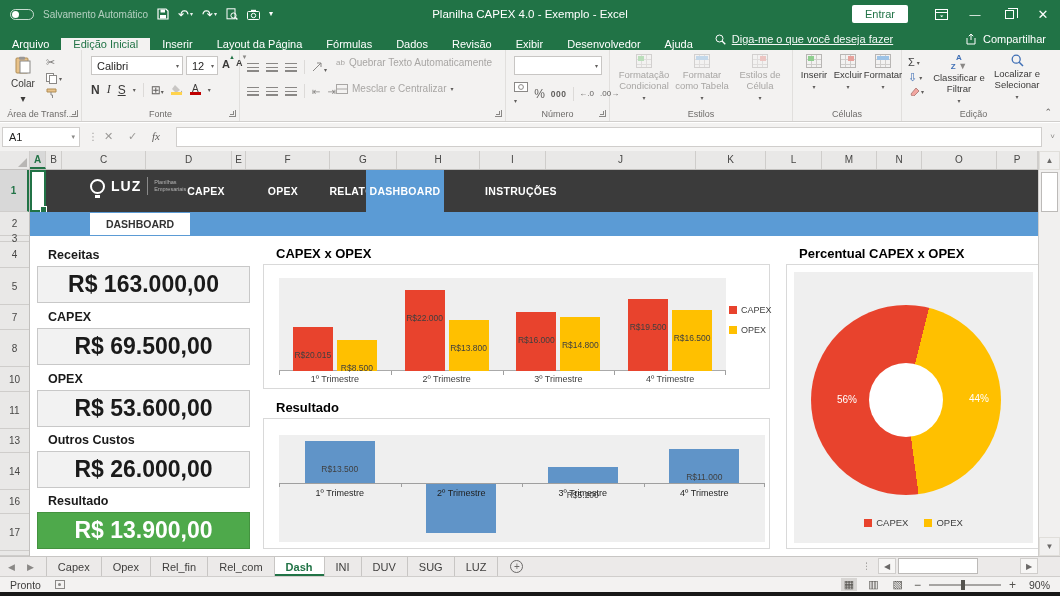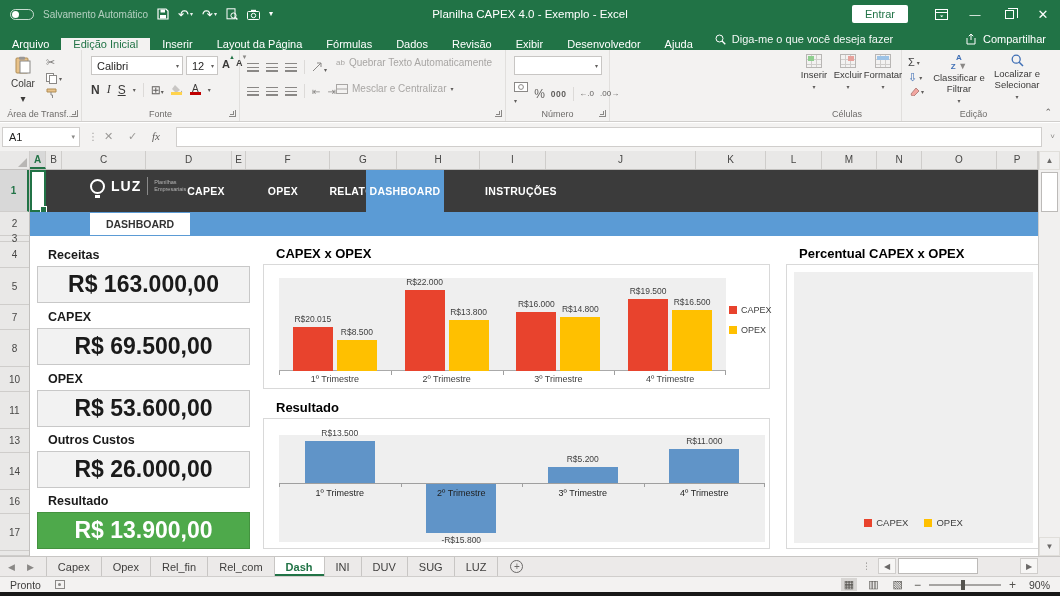--- a/index.html
+++ b/index.html
@@ -19,21 +19,21 @@
   .tb-right { margin-left:auto; display:flex; align-items:center; height:100%; }
   .signin-btn { background:#fff; color:#217346; font-size:11px; padding:3px 13px; border-radius:2px; margin-right:16px; }
   .win-btn { width:34px; height:100%; display:flex; align-items:center; justify-content:center; font-size:11px; color:#fff; }
   .restore-ic { width:9px; height:9px; border:1px solid #fff; position:relative; }
   .restore-ic::before { content:""; position:absolute; left:2px; top:-3px; width:9px; height:9px; border:1px solid #fff; border-left:none; border-bottom:none; }
 
   
   .menubar { position:absolute; top:28px; left:0; right:0; height:22px; background:#217346; display:flex; align-items:stretch; color:#fff; }
   .menu-tab { font-size:11px; padding:0 12px; display:flex; align-items:center; white-space:nowrap; }
   .menu-tab.active { background:#f3f2f1; color:#217346; }
-  .tellme { display:flex; align-items:center; gap:6px; font-size:11px; color:rgba(255,255,255,.95); padding:0 10px; }
+  .tellme { display:flex; align-items:center; gap:6px; font-size:11px; color:rgba(255,255,255,.95); padding:0 10px;text-decoration:underline; }
   .share { margin-left:auto; display:flex; align-items:center; gap:6px; font-size:11px; padding-right:14px; }
 
   
   .ribbon { position:absolute; top:50px; left:0; right:0; height:72px; background:#f3f2f1; border-bottom:1px solid #d0cecc; }
   .rgroup { position:absolute; top:0; height:71px; border-right:1px solid #e1dfdd; }
   .rgroup-label { position:absolute; bottom:2px; left:0; right:0; text-align:center; font-size:9px; color:#6e6c6a; white-space:nowrap; overflow:hidden; }
   .launcher { position:absolute; right:3px; bottom:4px; width:7px; height:7px; border-right:1px solid #8a8886; border-bottom:1px solid #8a8886; }
   .launcher::after { content:""; position:absolute; right:1px; bottom:1px; width:3px; height:3px; border-right:1px solid #8a8886; border-bottom:1px solid #8a8886; }
   .caret { font-size:6px; color:#605e5c; }
   .rb-txt { color:#3b3a39; } .rb-dis { color:#a8a6a4 !important; }
@@ -119,21 +119,21 @@
   
   .kpi-label { position:absolute; left:18px; font-size:12.5px; font-weight:700; color:#1a1a1a; }
   .kpi-box { position:absolute; left:7px; width:213px; height:37px; background:#f2f2f2; border:1px solid #c8c8c8; display:flex; align-items:center; justify-content:center; font-size:23px; font-weight:700; color:#1a1a1a; }
   .kpi-box.hl { background:#4ea94b; border-color:#43923f; color:#fff; }
 
   
   .chart-title { position:absolute; font-size:13px; font-weight:700; color:#000; }
   .chart-box { position:absolute; background:#fff; border:1px solid #d9d9d9; }
   .plot { position:absolute; background:#efefef; overflow:visible; }
   .bar { position:absolute; }
-  .bar-label { position:absolute; font-size:8.5px; color:#3f3f3f; text-align:center; white-space:nowrap; }
+  .bar-label { position:absolute; font-size:8.5px; color:#3f3f3f; text-align:center; white-space:nowrap;margin-top:36px; }
   .cat-label { position:absolute; font-size:9px; color:#404040; text-align:center; }
   .axisline { position:absolute; background:#9f9f9f; }
   .tick { position:absolute; width:1px; height:4px; background:#9f9f9f; }
   .legend-item { position:absolute; display:flex; align-items:center; gap:4px; font-size:9px; color:#404040; }
   .legend-sq { width:8px; height:8px; display:inline-block; }
   .donut { position:absolute; border-radius:50%; }
   .donut-hole { position:absolute; background:#fff; border-radius:50%; }
   .donut-label { position:absolute; color:#fff; font-size:10px; width:40px; text-align:center; }
   .donut-legend { position:absolute; left:0; right:0; display:flex; justify-content:center; gap:16px; font-size:9.5px; color:#404040; }
   .donut-legend span { display:flex; align-items:center; gap:4px; }
@@ -364,20 +364,38 @@
         <span class="pct">%</span>
         <span class="th">000</span>
         <span class="sep-v"></span>
         <span style="font-size:8px;">←.0</span>
         <span style="font-size:8px;">.00→</span>
       </div>
       <div class="rgroup-label">Número</div>
       <span class="launcher"></span>
     </div>
 
+    <div class="rgroup" style="left:610px;width:183px;">
+      <div class="big-btn rb-dis" style="left:6px;width:56px;">
+        <span class="bb-ic dis grn"></span>
+        <span class="bb-label">Formatação Condicional</span>
+          <span class="caret">▾</span>
+      </div>
+      <div class="big-btn rb-dis" style="left:64px;width:56px;">
+        <span class="bb-ic dis blu"></span>
+        <span class="bb-label">Formatar como Tabela</span>
+          <span class="caret">▾</span>
+      </div>
+      <div class="big-btn rb-dis" style="left:122px;width:56px;">
+        <span class="bb-ic dis red"></span>
+        <span class="bb-label">Estilos de Célula</span>
+          <span class="caret">▾</span>
+      </div>
+      <div class="rgroup-label">Estilos</div>
+    </div>
 
     <div class="rgroup" style="left:793px;width:109px;">
       <div class="big-btn rb-txt" style="left:4px;width:34px;">
         <span class="bb-ic grn"></span>
         <span class="bb-label">Inserir</span>
           <span class="caret">▾</span>
       </div>
       <div class="big-btn rb-txt" style="left:38px;width:34px;">
         <span class="bb-ic red"></span>
         <span class="bb-label">Excluir</span>
@@ -520,20 +538,25 @@
           <div class="cat-label" style="left: 380.25px; top: 53px; width: 90px; color: rgb(31, 31, 31);">4º Trimestre</div>
           <span class="tick" style="left: 365px; top: 48px;"></span>
           <span class="tick" style="left: 485px; top: 48px;"></span>
         </div>
     </div>
 
     
     <div class="chart-title" style="left:769px;top:76px;">Percentual CAPEX x OPEX</div>
     <div class="chart-box" style="left:756px;top:94px;width:253px;height:285px;">
       <div class="plot" id="plot3" style="left:7px;top:7px;width:239px;height:271px;">
+          <div class="donut" style="left: 17px; top: 33px; width: 190px; height: 190px; background: conic-gradient(from 14deg, rgb(255, 192, 0) 0deg, rgb(255, 192, 0) 44%, rgb(232, 67, 45) 44%, rgb(232, 67, 45) 100%);">
+            <div class="donut-hole" style="left: 58px; top: 58px; width: 74px; height: 74px;"></div>
+            <div class="donut-label" style="left: 16px; top: 89px;">56%</div>
+            <div class="donut-label" style="left: 148px; top: 88px;">44%</div>
+          </div>
           <div class="donut-legend" style="top: 245px;">
             <span>
               <span class="legend-sq" style="background: rgb(232, 67, 45);"></span>
               <span>CAPEX</span>
             </span>
             <span>
               <span class="legend-sq" style="background: rgb(255, 192, 0);"></span>
               <span>OPEX</span>
             </span>
           </div>

